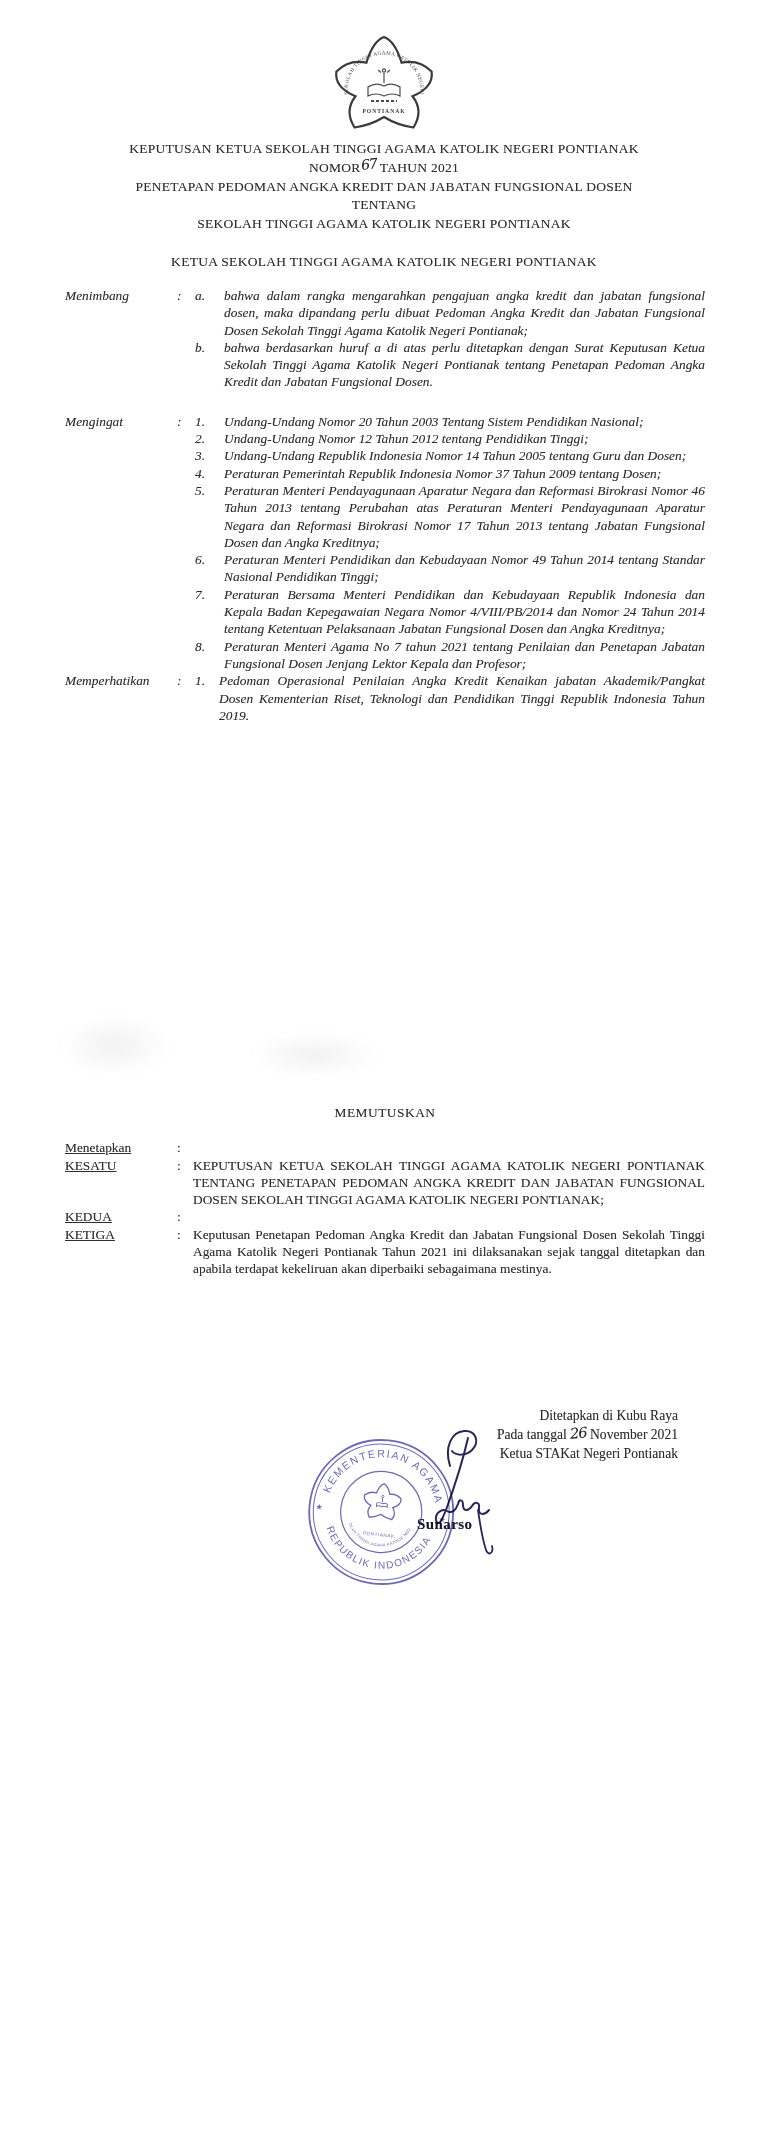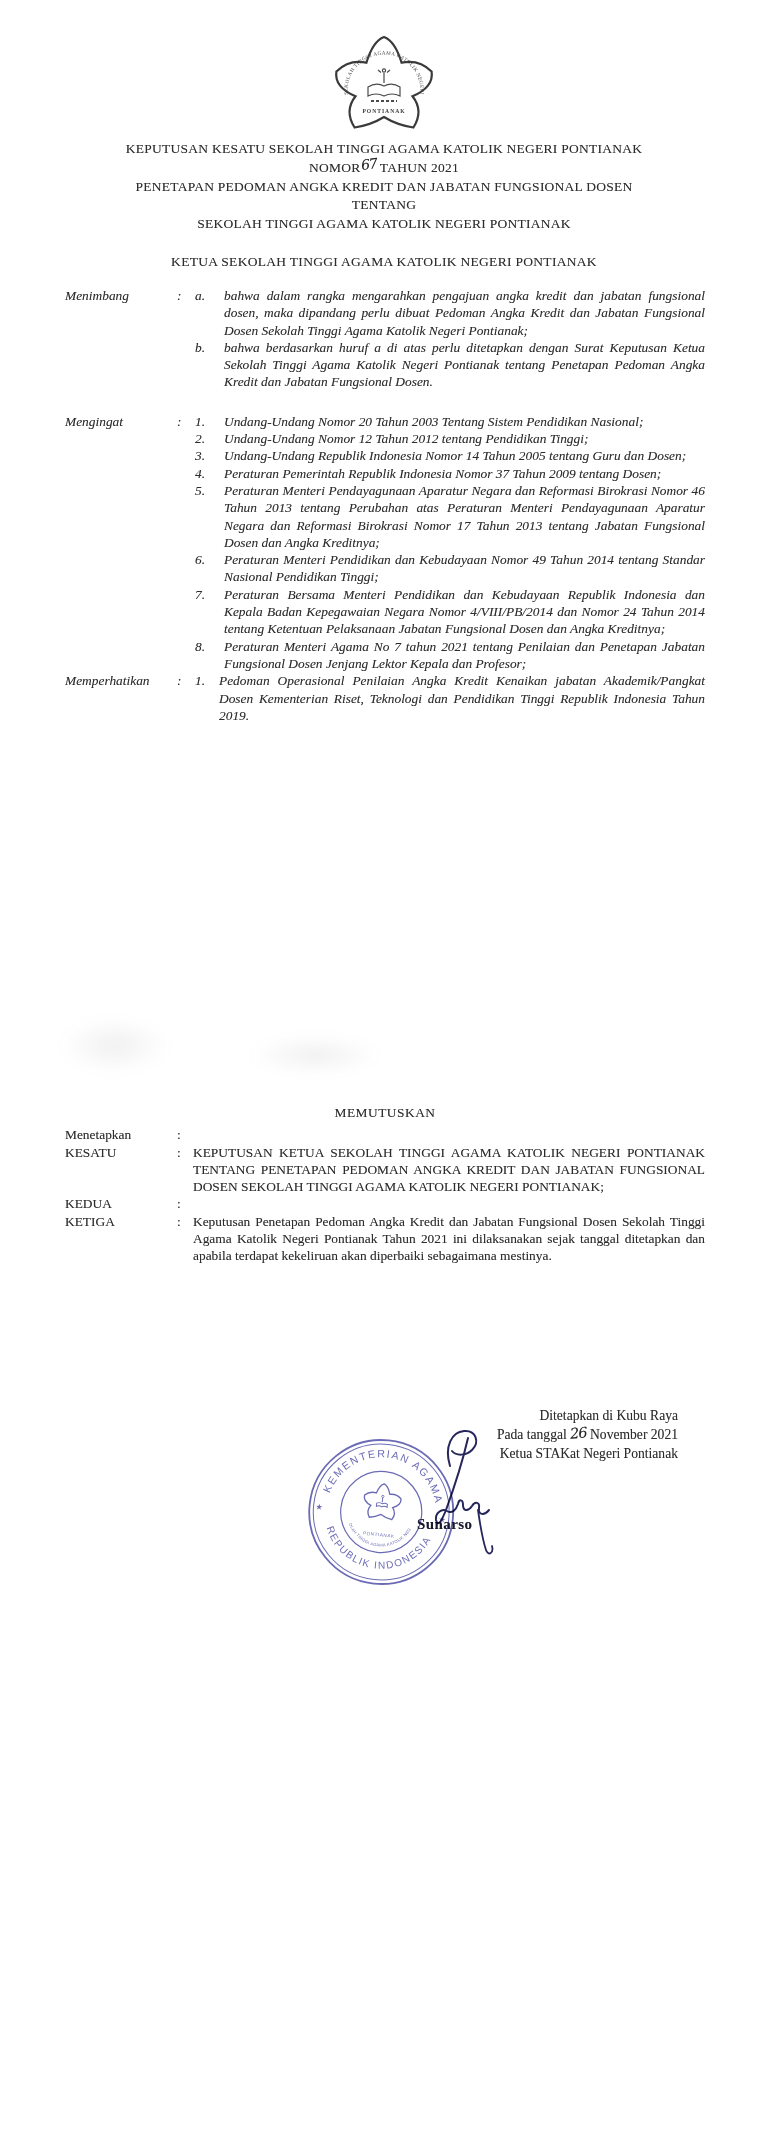--- a/index.html
+++ b/index.html
@@ -27,22 +27,22 @@
   .lbl{width:112px;flex:none;}
   .col{width:18px;flex:none;}
   .items{flex:1;}
   .item{display:flex;align-items:flex-start;}
   .mk{width:29px;flex:none;}
   .mk-sm{width:24px;flex:none;}
   .tx{flex:1;text-align:justify;}
   
   .decision-block{position:absolute;top:1104px;left:65px;width:640px;
                   font-size:13.4px;line-height:17.3px;}
-  .memutuskan-heading{text-align:center;letter-spacing:.5px;margin-bottom:5px;}
-  .dlbl{width:112px;flex:none;}
+  .memutuskan-heading{text-align:center;letter-spacing:.5px;margin-bottom:18px;}
+  .dlbl{width:112px;flex:none;text-decoration:underline;}
   .dcol{width:16px;flex:none;}
   .dtx{flex:1;text-align:justify;}
   
   .closing{position:absolute;left:413px;top:1407px;width:265px;
            font-size:13.6px;line-height:18.4px;z-index:2;text-align:right;}
   .sig-name{position:absolute;left:417px;top:1516px;font-weight:bold;
             font-size:15px;letter-spacing:.4px;color:#18182f;z-index:4;}
   .stamp{position:absolute;left:305px;top:1436px;z-index:3;opacity:.82;
          mix-blend-mode:multiply;transform:rotate(6deg);}
   .scribble{position:absolute;left:398px;top:1418px;z-index:5;
@@ -78,21 +78,21 @@
         <line x1="-6" y1="-17" x2="-3" y2="-14.5"></line>
         <line x1="6" y1="-17" x2="3" y2="-14.5"></line>
         <path d="M -16,0 Q -8,-5 0,-1 Q 8,-5 16,0 L 16,9 Q 8,5 0,9 Q -8,5 -16,9 Z"></path>
         <line x1="-13" y1="14" x2="13" y2="14" stroke-dasharray="3,2" stroke-width="2"></line>
       </g>
       <text x="0" y="26" font-size="5.6" font-weight="bold" letter-spacing="1" text-anchor="middle" fill="#3a3a3a" font-family="Liberation Serif,serif">PONTIANAK</text>
     </svg>
   </div>
 
   <div class="title-block">
-    <div>KEPUTUSAN KESATU SEKOLAH TINGGI AGAMA KATOLIK NEGERI PONTIANAK</div>
+    <div>KEPUTUSAN KETUA SEKOLAH TINGGI AGAMA KATOLIK NEGERI PONTIANAK</div>
     <div>
       <span>NOMOR</span><span class="hand">67</span>
       <span>TAHUN 2021</span>
     </div>
     <div>PENETAPAN PEDOMAN ANGKA KREDIT DAN JABATAN FUNGSIONAL DOSEN</div>
     <div>TENTANG</div>
     <div>SEKOLAH TINGGI AGAMA KATOLIK NEGERI PONTIANAK</div>
   </div>
   <div class="issuer">KETUA SEKOLAH TINGGI AGAMA KATOLIK NEGERI PONTIANAK</div>
 

